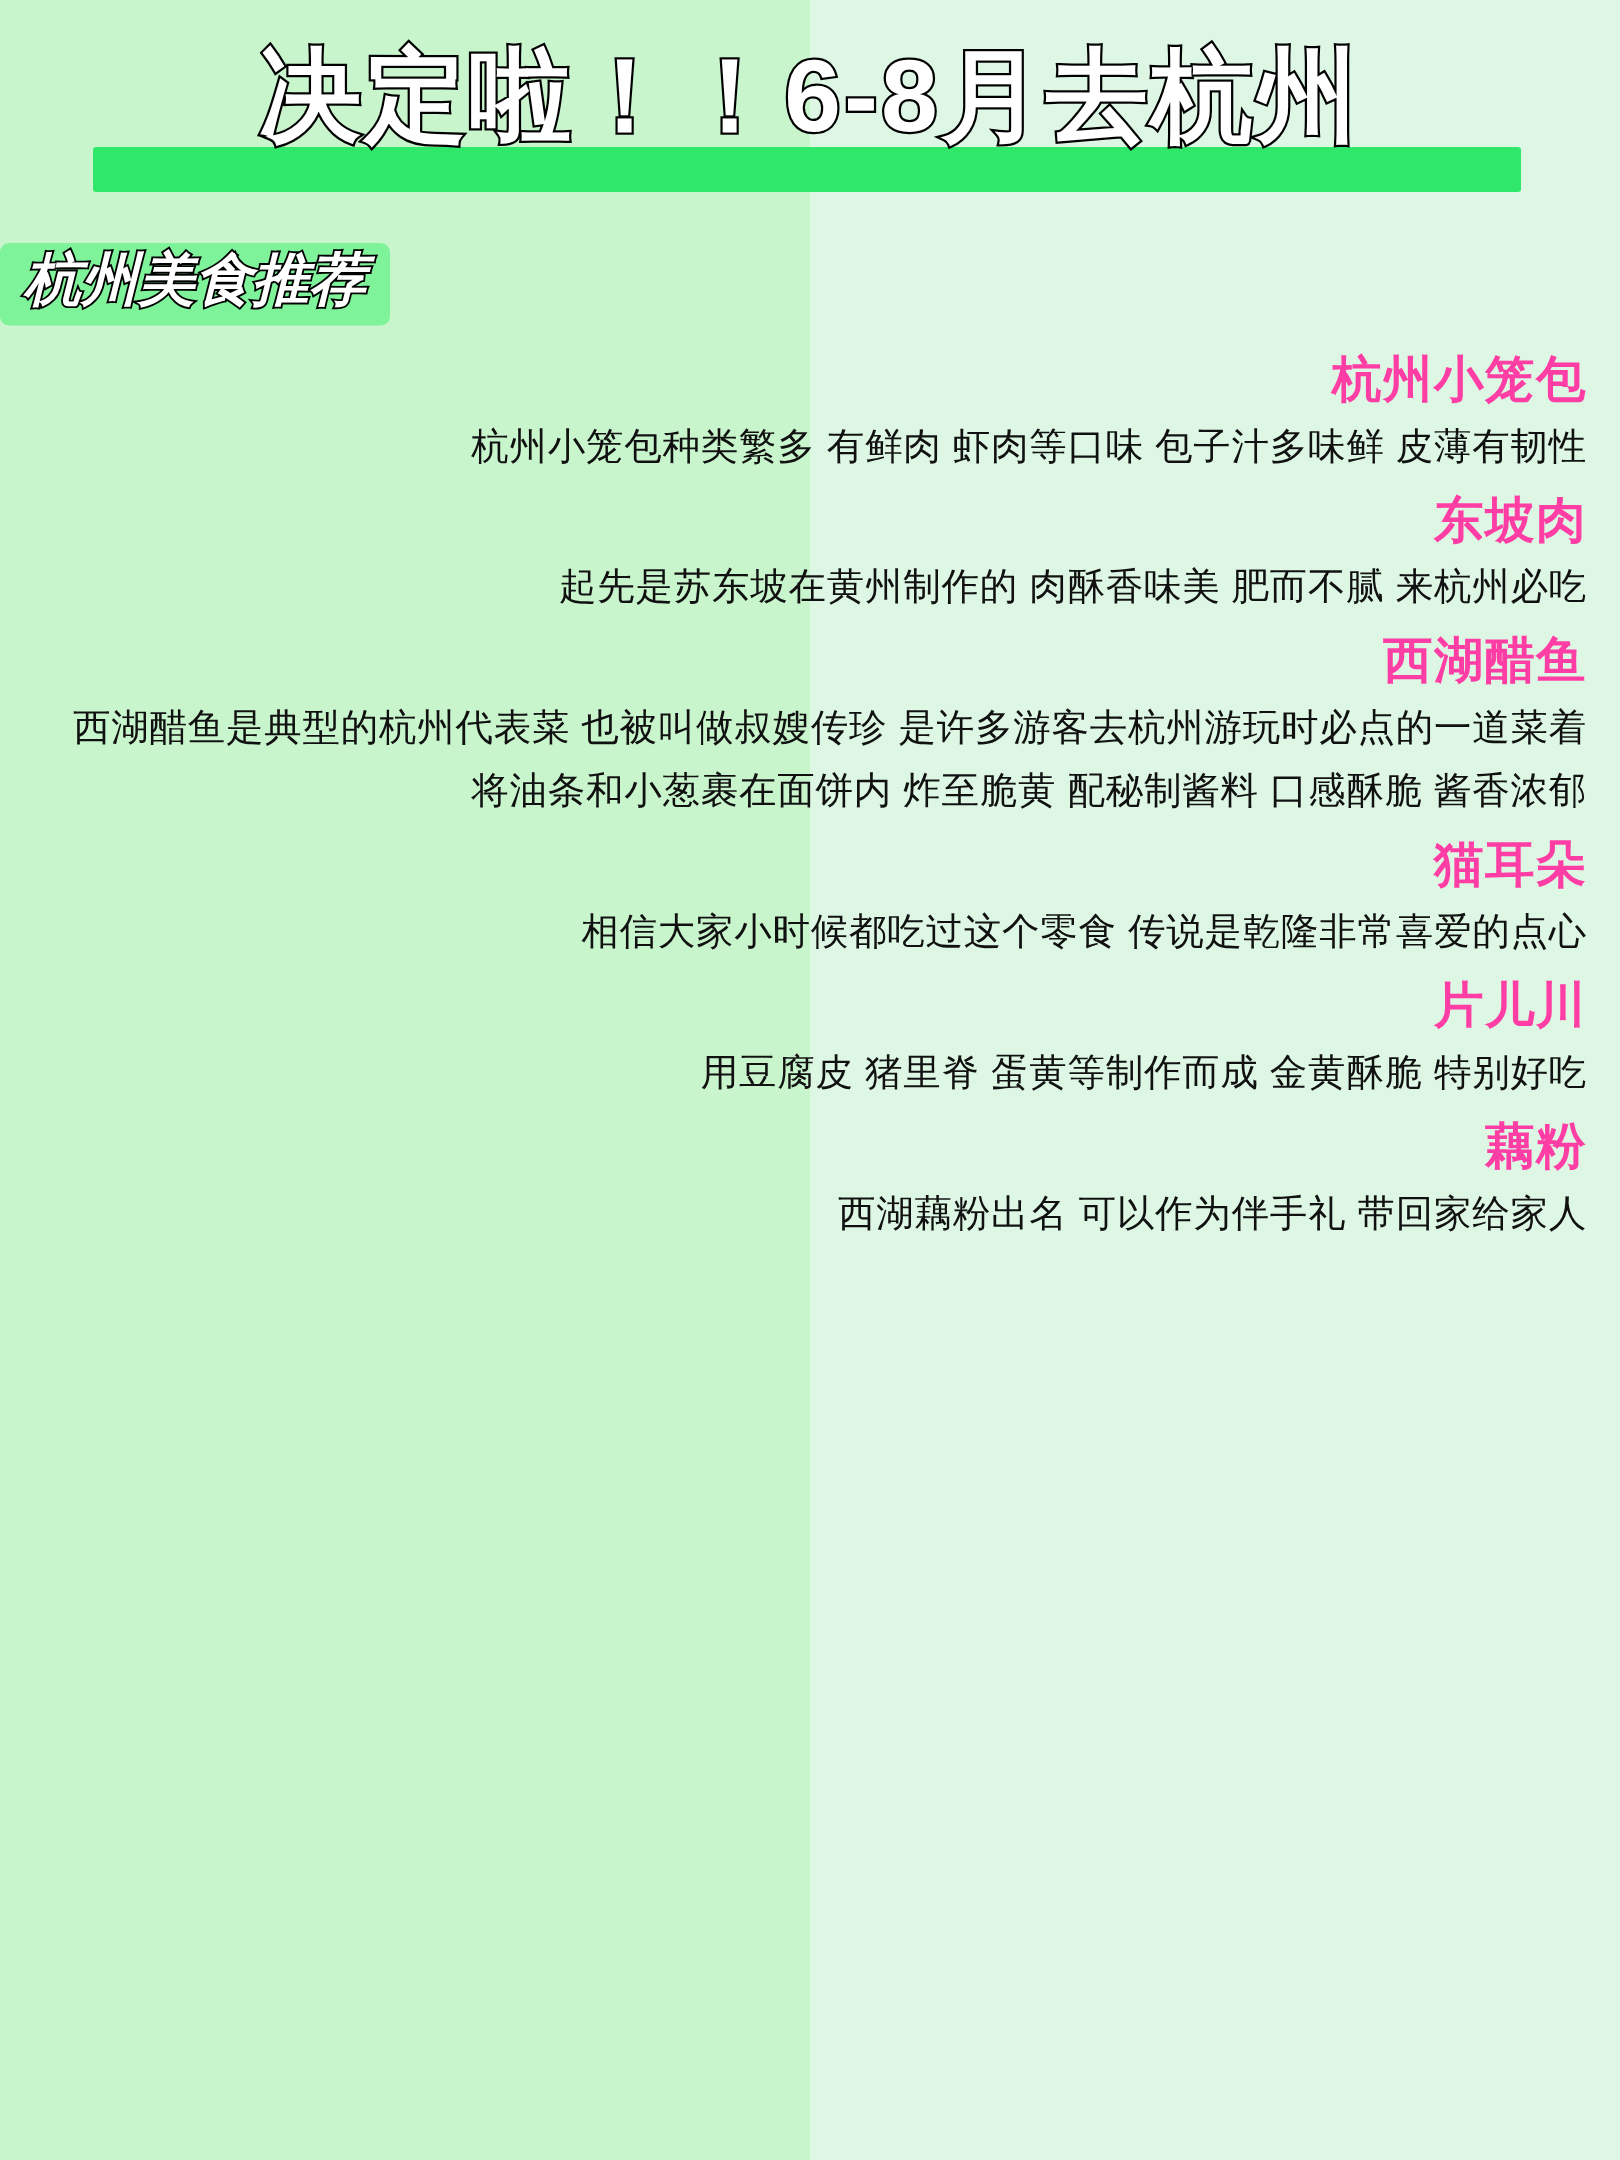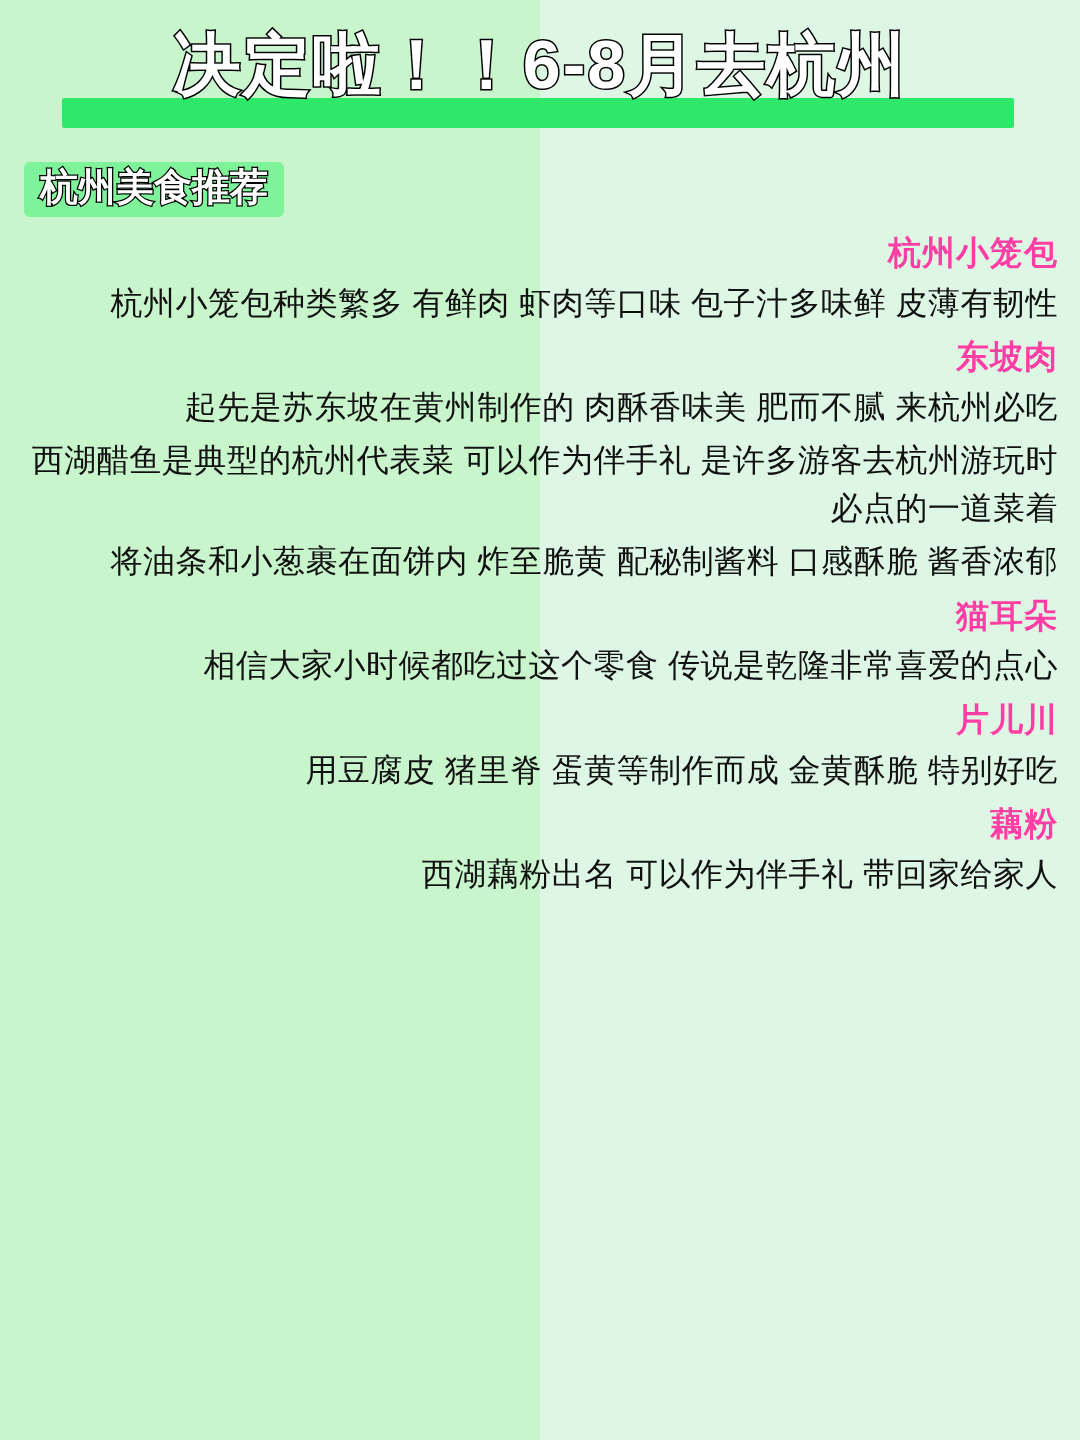--- a/index.html
+++ b/index.html
@@ -51,21 +51,21 @@
     letter-spacing: 2px;
     line-height: 1;
     -webkit-text-stroke: 3px #000000;
     paint-order: stroke fill;
     white-space: nowrap;
   }
 
   
   .section-chip-row {
     margin-top: 22px;
-    padding-left: 24px;
+    font-style: italic;
   }
   .section-chip {
     display: inline-block;
     background: #7ef39a;
     border-radius: 6px;
     padding: 4px 16px 7px 16px;
     font-size: 38px;
     font-weight: bold;
     color: #ffffff;
     -webkit-text-stroke: 2.5px #000000;
@@ -83,21 +83,21 @@
   }
   .entry-name {
     font-size: 33px;
     font-weight: bold;
     color: #ff3ea5;
     line-height: 1.45;
     margin: 6px 0 2px 0;
     letter-spacing: 1px;
   }
   .entry-desc {
-    font-size: 32px;
+    font-size: 25px;
     color: #111111;
     line-height: 1.52;
     margin: 0 0 4px 0;
     letter-spacing: 0.5px;
     word-break: break-all;
   }
 </style>
 </head>
 <body>
 
@@ -118,21 +118,22 @@
       <div class="entry-name">杭州小笼包</div>
       <div class="entry-desc">杭州小笼包种类繁多 有鲜肉 虾肉等口味 包子汁多味鲜 皮薄有韧性</div>
     </div>
 
     <div class="entry">
       <div class="entry-name">东坡肉</div>
       <div class="entry-desc">起先是苏东坡在黄州制作的 肉酥香味美 肥而不腻 来杭州必吃</div>
     </div>
 
     <div class="entry">
-      <div class="entry-desc">西湖醋鱼是典型的杭州代表菜 可以作为伴手礼 是许多游客去杭州游玩时必点的一道菜着</div>
+      <div class="entry-name">西湖醋鱼</div>
+      <div class="entry-desc">西湖醋鱼是典型的杭州代表菜 也被叫做叔嫂传珍 是许多游客去杭州游玩时必点的一道菜着</div>
     </div>
 
     <div class="entry">
       <div class="entry-desc">将油条和小葱裹在面饼内 炸至脆黄 配秘制酱料 口感酥脆 酱香浓郁</div>
     </div>
 
     <div class="entry">
       <div class="entry-name">猫耳朵</div>
       <div class="entry-desc">相信大家小时候都吃过这个零食 传说是乾隆非常喜爱的点心</div>
     </div>

